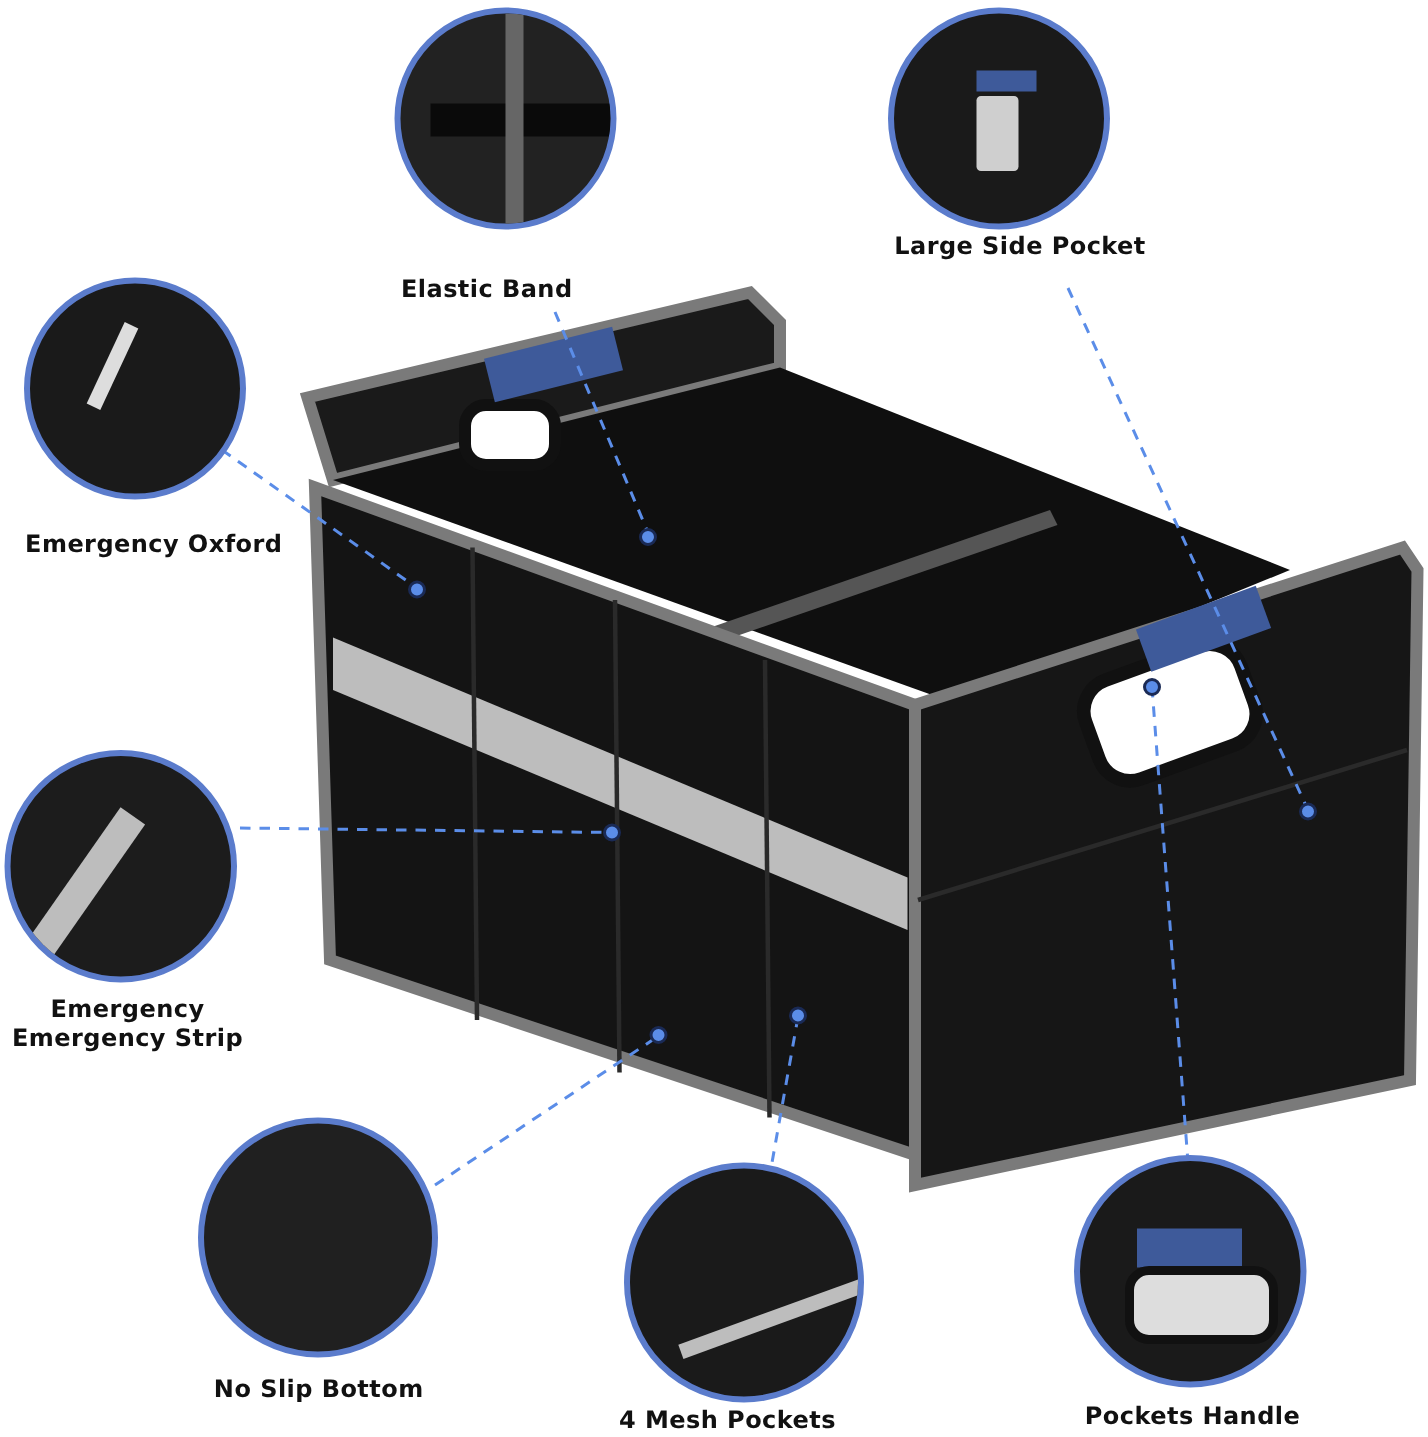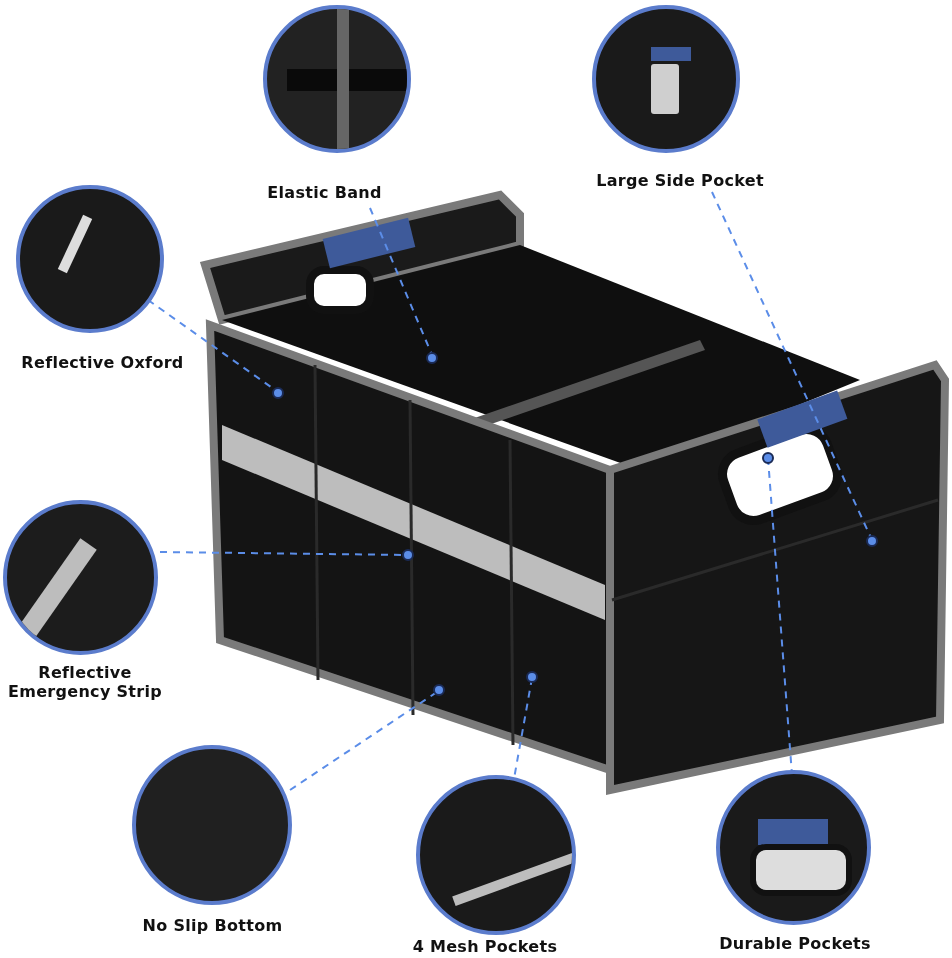--- a/index.html
+++ b/index.html
@@ -76,21 +76,21 @@
 <div class="circle" style="left:132px;top:745px;width:160px;height:160px;background:#202020;"></div>
 <div class="circle" style="left:416px;top:775px;width:160px;height:160px;background:#1a1a1a;">
   <div style="position:absolute;left:30px;top:95px;width:130px;height:10px;background:#bdbdbd;transform:rotate(-20deg);"></div>
 </div>
 <div class="circle" style="left:716px;top:770px;width:155px;height:155px;background:#1a1a1a;">
   <div style="position:absolute;left:38px;top:45px;width:70px;height:26px;background:#3e5a9a;"></div>
   <div style="position:absolute;left:30px;top:70px;width:90px;height:40px;border:6px solid #111;border-radius:16px;background:#ddd;"></div>
 </div>
 
 <div class="label" style="left:252px;top:183px;width:145px;">Elastic Band</div>
-<div class="label" style="left:580px;top:171px;width:200px;">Large Side Pocket</div>
-<div class="label" style="left:0px;top:353px;width:205px;">Reflective Oxford</div>
+<div class="label" style="left:580px;top:154px;width:200px;">Large Side Pocket</div>
+<div class="label" style="left:0px;top:353px;width:205px;">Emergency Oxford</div>
 <div class="label" style="left:0px;top:663px;width:170px;">
-  <div>Reflective</div>
+  <div>Emergency</div>
   <div>Emergency Strip</div>
 </div>
 <div class="label" style="left:125px;top:916px;width:175px;">No Slip Bottom</div>
 <div class="label" style="left:395px;top:937px;width:180px;">4 Mesh Pockets</div>
-<div class="label" style="left:705px;top:934px;width:180px;">Durable Pockets</div>
+<div class="label" style="left:705px;top:934px;width:180px;">Pockets Handle</div>
 
 </body></html>

